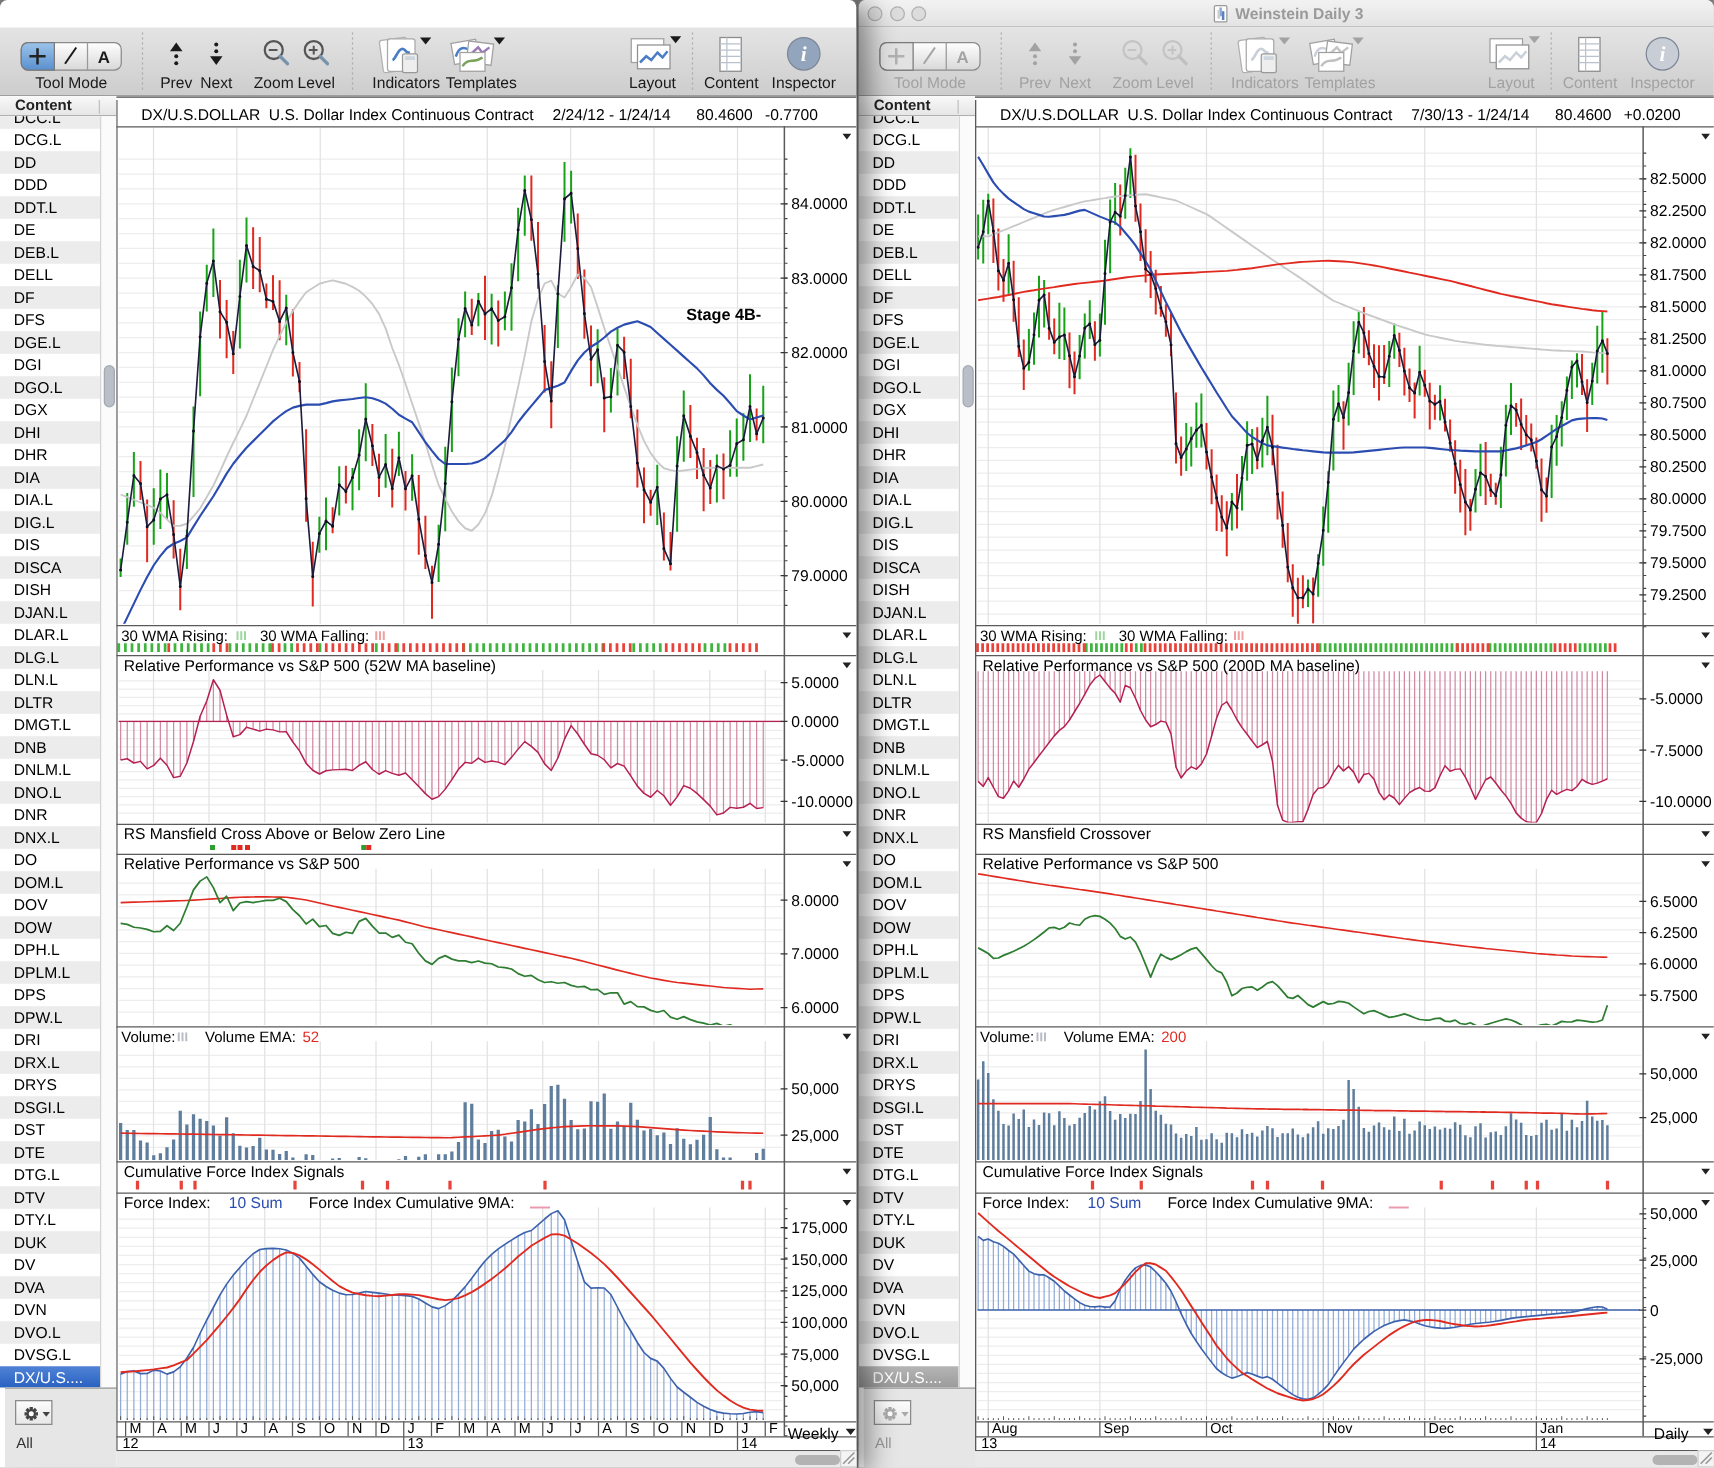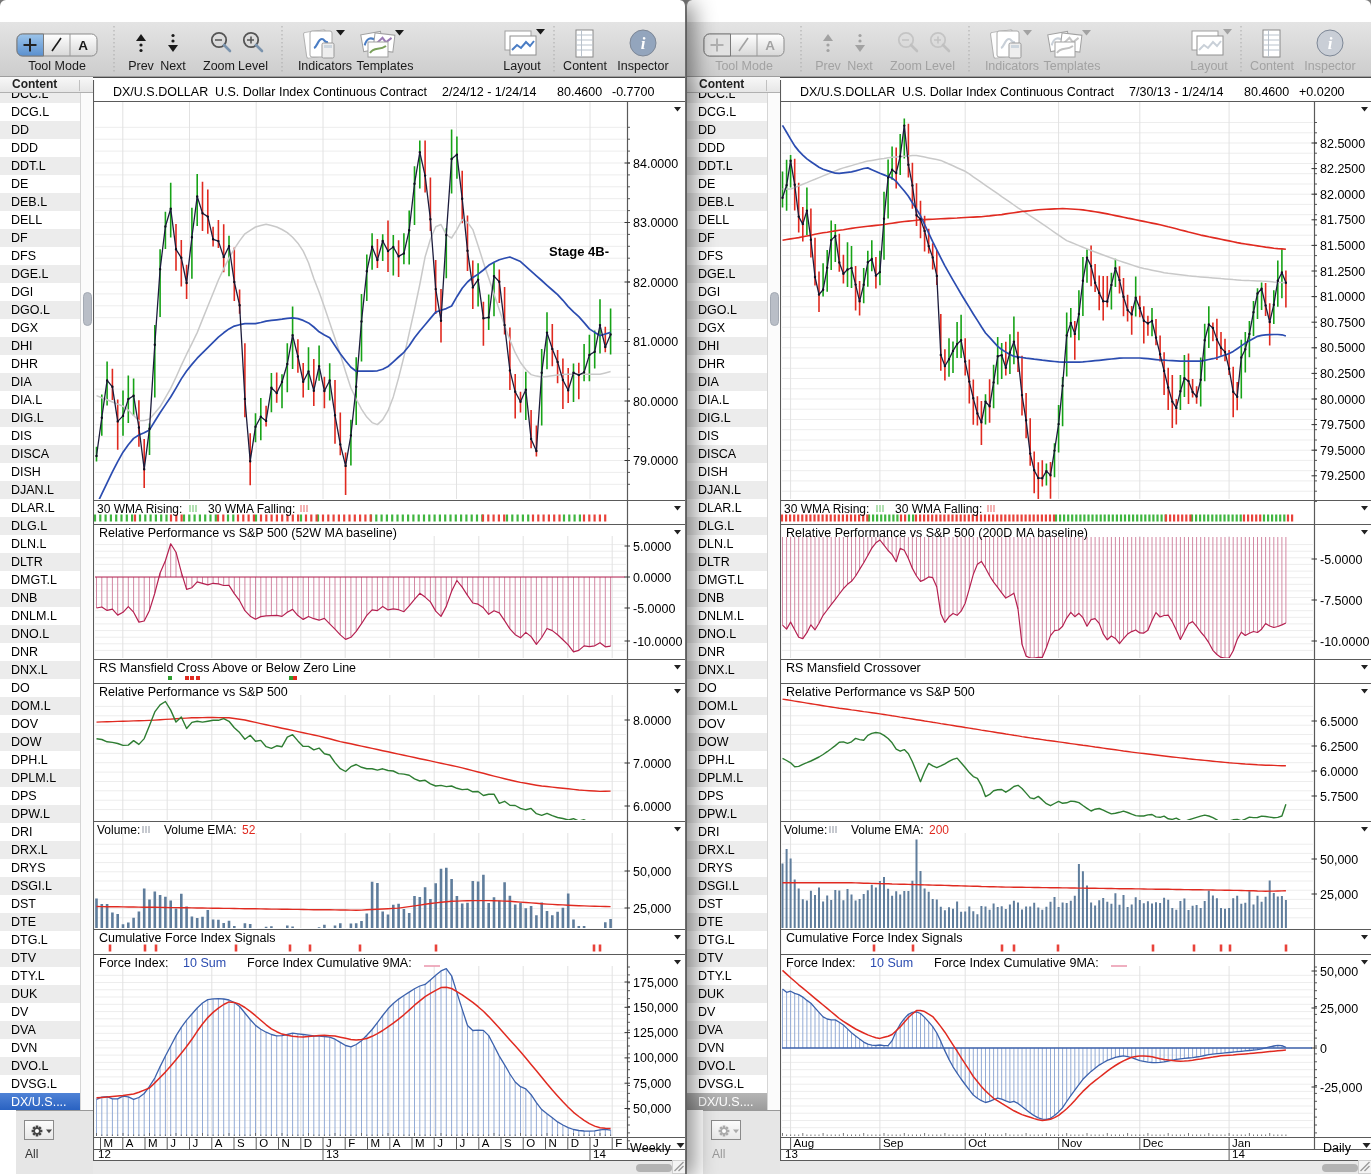--- a/index.html
+++ b/index.html
@@ -24,21 +24,21 @@
 .sb{position:absolute;left:0;top:0;width:93px;bottom:0;background:#fff}
 .sbhead{position:absolute;left:0;top:0;width:93px;height:16px;background:linear-gradient(#f8f8f8,#e6e6e6);border-bottom:1px solid #b0b0b0;font-size:12px;font-weight:bold;color:#222;padding-left:12px;line-height:15px}
 .sbhead:after{content:'';position:absolute;left:79px;top:3px;width:1px;height:11px;background:#c0c0c0}
 .sblist{position:absolute;left:0;top:16px;width:80px;height:1017px;overflow:hidden;background:#fff}
 .srow{position:absolute;left:0;width:80px;height:18px;font-size:12.5px;line-height:18px;padding-left:11px;color:#000;white-space:nowrap;overflow:hidden}
 .srow.gray{background:#ececec}
 .srow.sel.act{background:linear-gradient(#5083d6,#2760c0);color:#fff}
 .srow.sel.inact{background:linear-gradient(#b5b5b5,#9a9a9a);color:#fff}
 .sbscroll{position:absolute;left:80px;top:16px;width:13px;height:1017px;background:#fbfbfb;border-left:1px solid #d5d5d5}
 .sbthumb{position:absolute;left:1.5px;top:199px;width:9px;height:34px;border-radius:5px;background:#b9bec7;border:1px solid #a3a9b3}
-.sbfoot{position:absolute;left:16px;top:1033px;width:93px;height:64px;background:#e6e6e6;border-top:1px solid #999}
+.sbfoot{position:absolute;left:4px;top:1033px;width:93px;height:64px;background:#e6e6e6;border-top:1px solid #999}
 .gearbox{position:absolute;left:8px;top:9px;width:30px;height:20px;background:linear-gradient(#fcfcfc,#e8e8e8);border:1px solid #8a8a8a;padding:2px 0 0 1px}
 .all{position:absolute;left:9px;top:36px;font-size:12px;color:#333}
 .inact .all{color:#999}
 </style></head><body>
 <div class="win winL" style="left:0px;width:686px">
     <div class="toolbar-bg"></div>
     <svg class="tbsvg" width="686" height="77" viewBox="0 0 686 77" font-family="Liberation Sans, sans-serif">
       <path d="M114 26V72" stroke="#aaa" stroke-width="1" stroke-dasharray="1.5 2.5"></path>
       <path d="M282 26V72" stroke="#aaa" stroke-width="1" stroke-dasharray="1.5 2.5"></path>
       <path d="M554 26V72" stroke="#aaa" stroke-width="1" stroke-dasharray="1.5 2.5"></path>
@@ -350,20 +350,26 @@
         <text x="557.5" y="1074.5" font-size="12.5" fill="#000" text-anchor="middle">Weekly</text>
         <path d="M583.5 1066.0l8 0l-4 5z" fill="#222"></path>
         <rect x="0" y="1084.0" width="593" height="13.0" fill="#e9e9e9"></rect>
         <rect x="543.0" y="1087.0" width="36" height="8" rx="4" fill="#b3b3b3"></rect>
         <rect x="579.5" y="1083.5" width="13" height="13.0" fill="#f4f4f4" stroke="#cfcfcf" stroke-width="1"></rect>
         <path d="M581.5 1094.0l9 -9M585.5 1094.0l5 -5" stroke="#9a9a9a" stroke-width="1.4" fill="none"></path>
       </svg>
     </div>
   </div>
 <div class="win winR" style="left:686px;width:685px">
+    <div class="titlebar inact">
+      <div class="tl inl"></div>
+      <div class="tl inl"></div>
+      <div class="tl inl"></div>
+      <div class="title"><span class="doc"><span class="docmark"></span></span>Weinstein Daily 3</div>
+    </div>
     <div class="toolbar-bg"></div>
     <svg class="tbsvg" width="686" height="77" viewBox="0 0 686 77" font-family="Liberation Sans, sans-serif">
       <path d="M114 26V72" stroke="#aaa" stroke-width="1" stroke-dasharray="1.5 2.5"></path>
       <path d="M282 26V72" stroke="#aaa" stroke-width="1" stroke-dasharray="1.5 2.5"></path>
       <path d="M554 26V72" stroke="#aaa" stroke-width="1" stroke-dasharray="1.5 2.5"></path>
       <defs>
         <linearGradient id="segblue" x1="0" y1="0" x2="0" y2="1">
           <stop offset="0" stop-color="#9cc4ea"></stop>
           <stop offset="1" stop-color="#5a90cf"></stop>
         </linearGradient>

